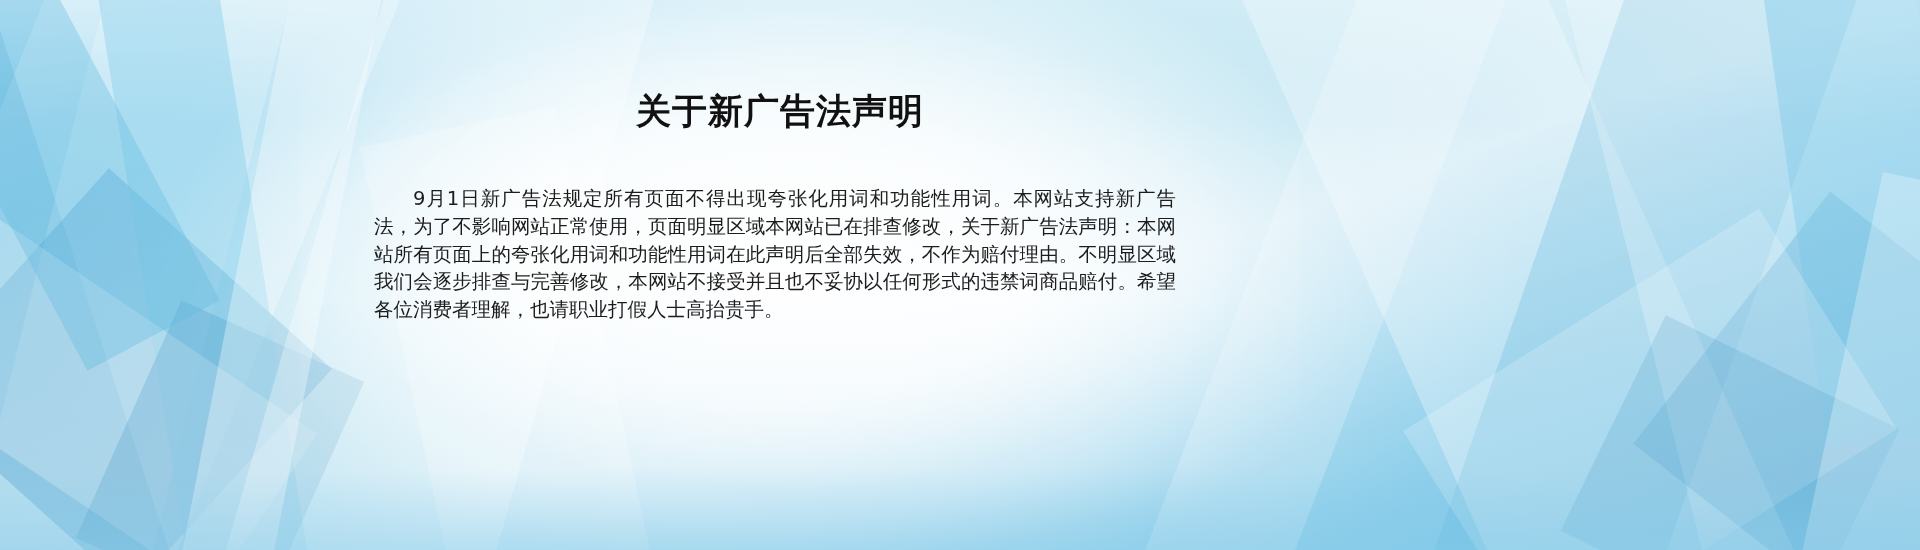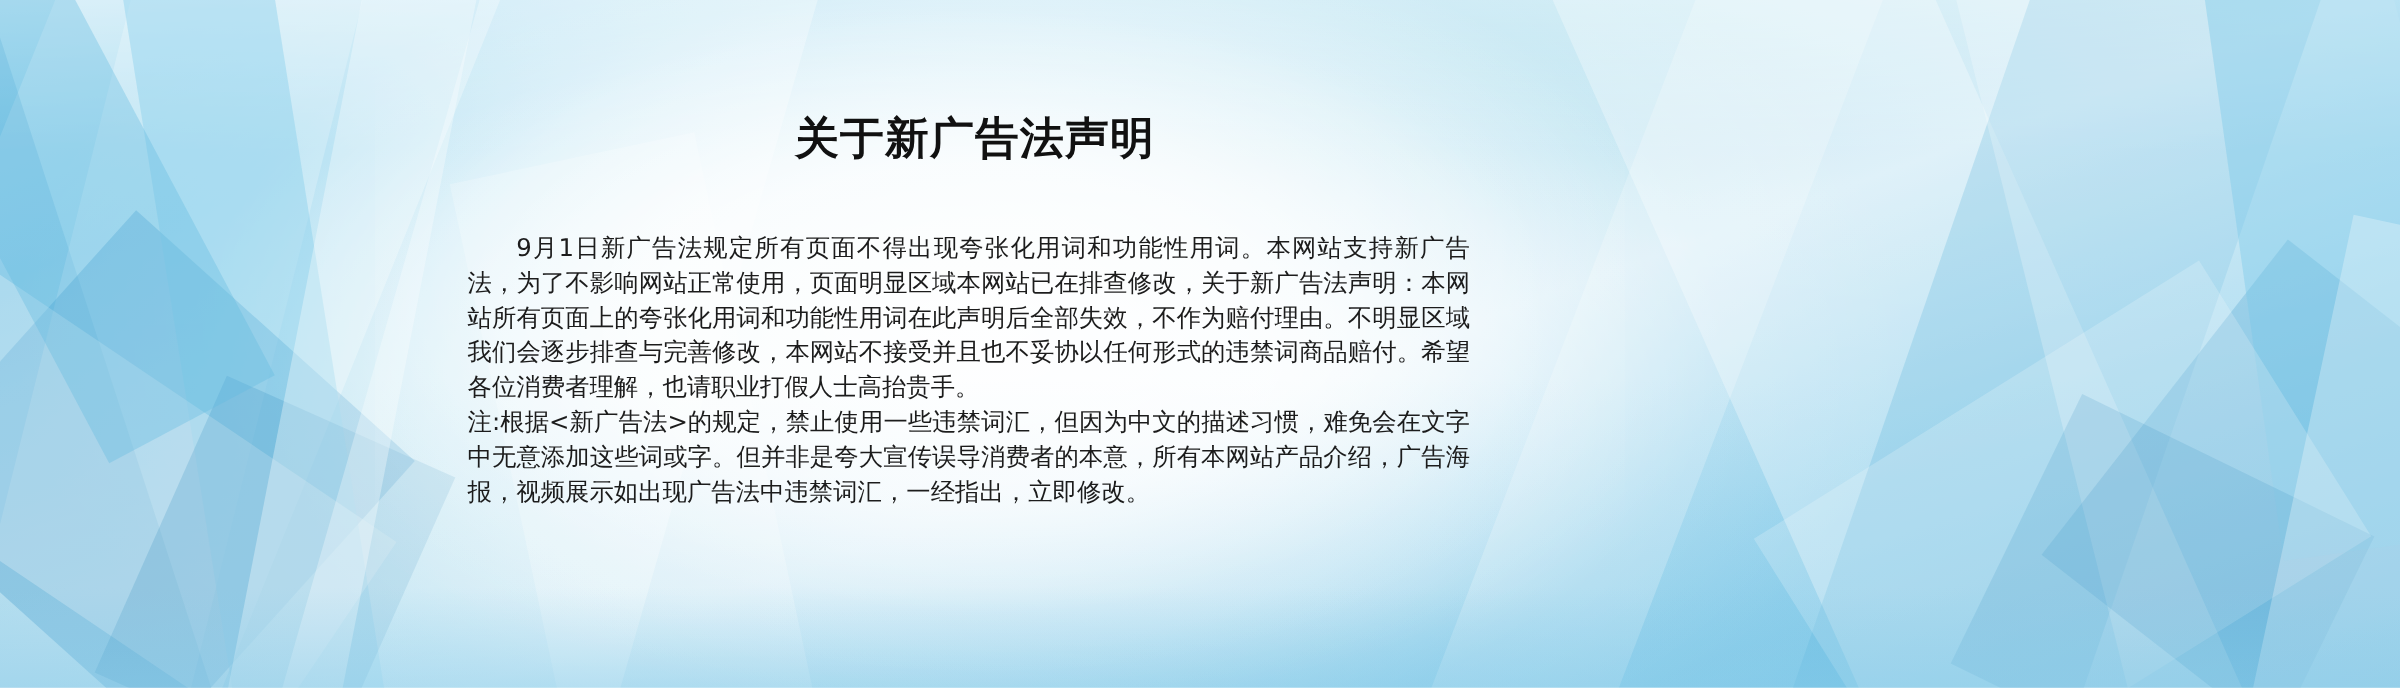--- a/index.html
+++ b/index.html
@@ -108,17 +108,16 @@
   <div class="shape r9"></div>
 
   <div class="bg-bottom"></div>
   <div class="bg-center-veil"></div>
 
   <div class="content">
     <div class="statement-title">关于新广告法声明</div>
 
     <div class="statement-body">
       <p class="para indent">9月1日新广告法规定所有页面不得出现夸张化用词和功能性用词。本网站支持新广告法，为了不影响网站正常使用，页面明显区域本网站已在排查修改，关于新广告法声明：本网站所有页面上的夸张化用词和功能性用词在此声明后全部失效，不作为赔付理由。不明显区域我们会逐步排查与完善修改，本网站不接受并且也不妥协以任何形式的违禁词商品赔付。希望各位消费者理解，也请职业打假人士高抬贵手。</p>
-      <p class="para">注:根据&lt;新广告法&gt;的规定，禁止使用一些违禁词汇，但因为中文的描述习惯，难免会在文字中无意添加这些词或字。但并非是夸大宣传误导消费者的本意，所有本网站产品介绍，广告海报，视频展示如出现广告法中违禁词汇，一经指出，立即修改。</p>
     </div>
   </div>
 
 </div>
 
 </body></html>

